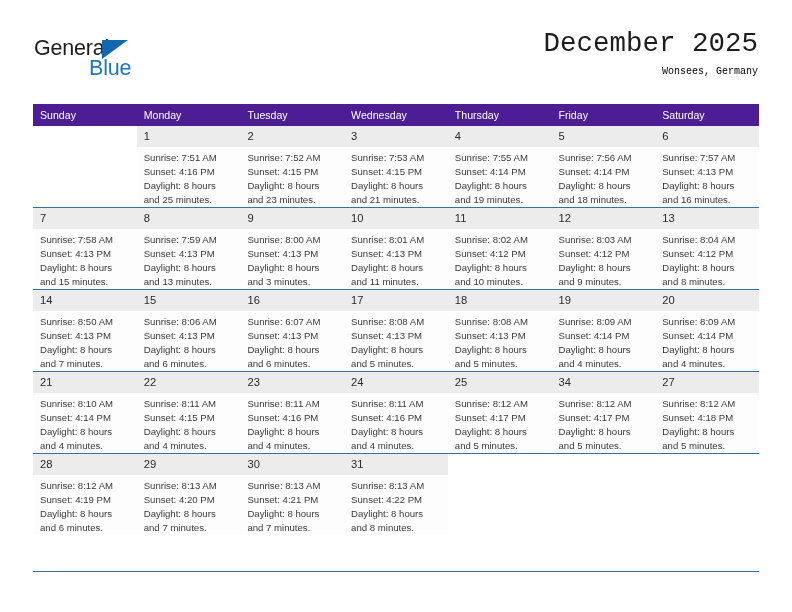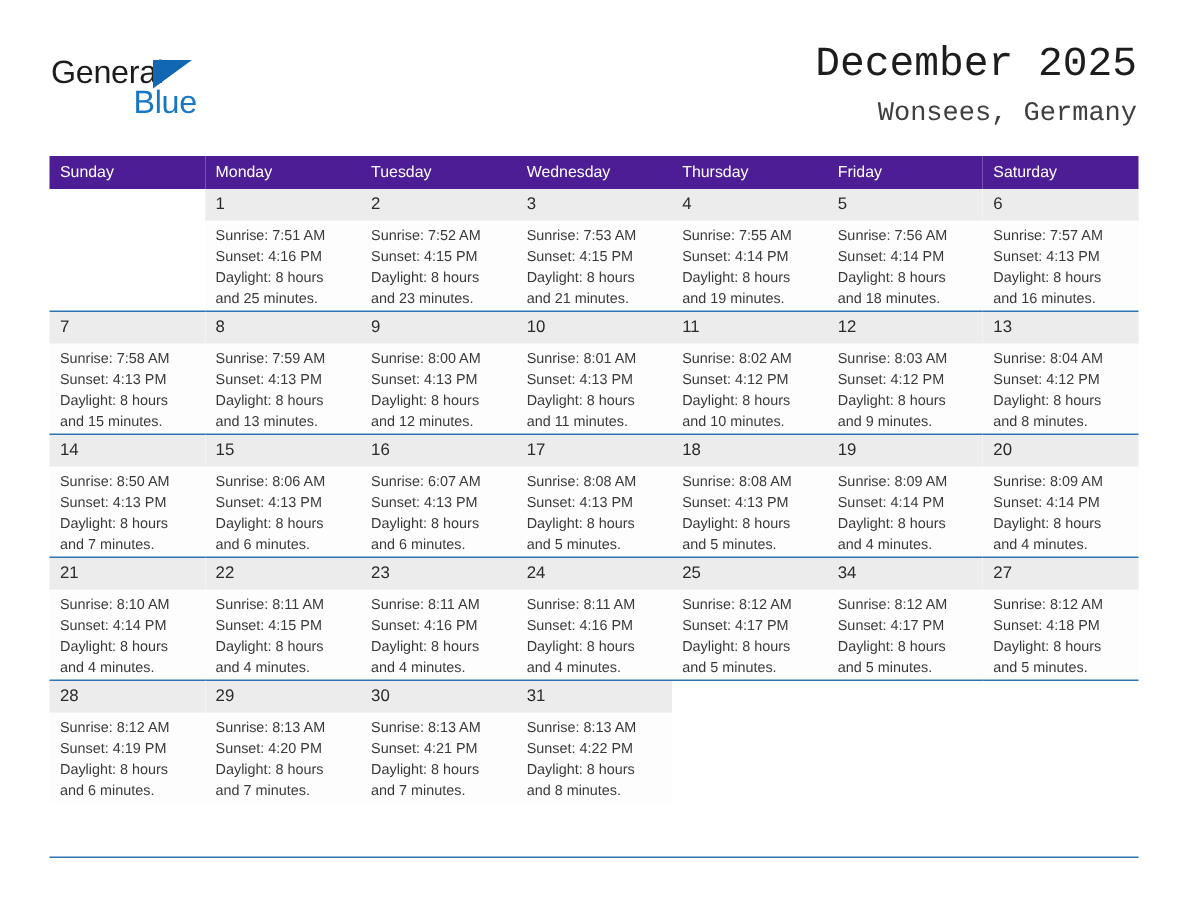--- a/index.html
+++ b/index.html
@@ -71,22 +71,22 @@
   }
   .cal-title {
     font-size: 27.5px;
     color: #1d1d1d;
     line-height: 1.18;
     font-weight: normal;
     margin: 0;
     white-space: nowrap;
   }
   .cal-subtitle {
-    font-size: 18px;
-    color: #404040;
+    font-size: 10px;
+    color: #000000;
     line-height: 1.2;
     margin: 6px 0 0 0;
     white-space: nowrap;
   }
 
   
   .calendar {
     position: absolute;
     left: 33px;
     top: 104px;
@@ -258,21 +258,21 @@
               <div>Daylight: 8 hours</div>
               <div>and 13 minutes.</div>
             </div>
           </td>
           <td>
             <span class="daynum">9</span>
             <div class="details">
               <div>Sunrise: 8:00 AM</div>
               <div>Sunset: 4:13 PM</div>
               <div>Daylight: 8 hours</div>
-              <div>and 12 minutes.</div>
+              <div>and 3 minutes.</div>
             </div>
           </td>
           <td>
             <span class="daynum">10</span>
             <div class="details">
               <div>Sunrise: 8:01 AM</div>
               <div>Sunset: 4:13 PM</div>
               <div>Daylight: 8 hours</div>
               <div>and 11 minutes.</div>
             </div>

